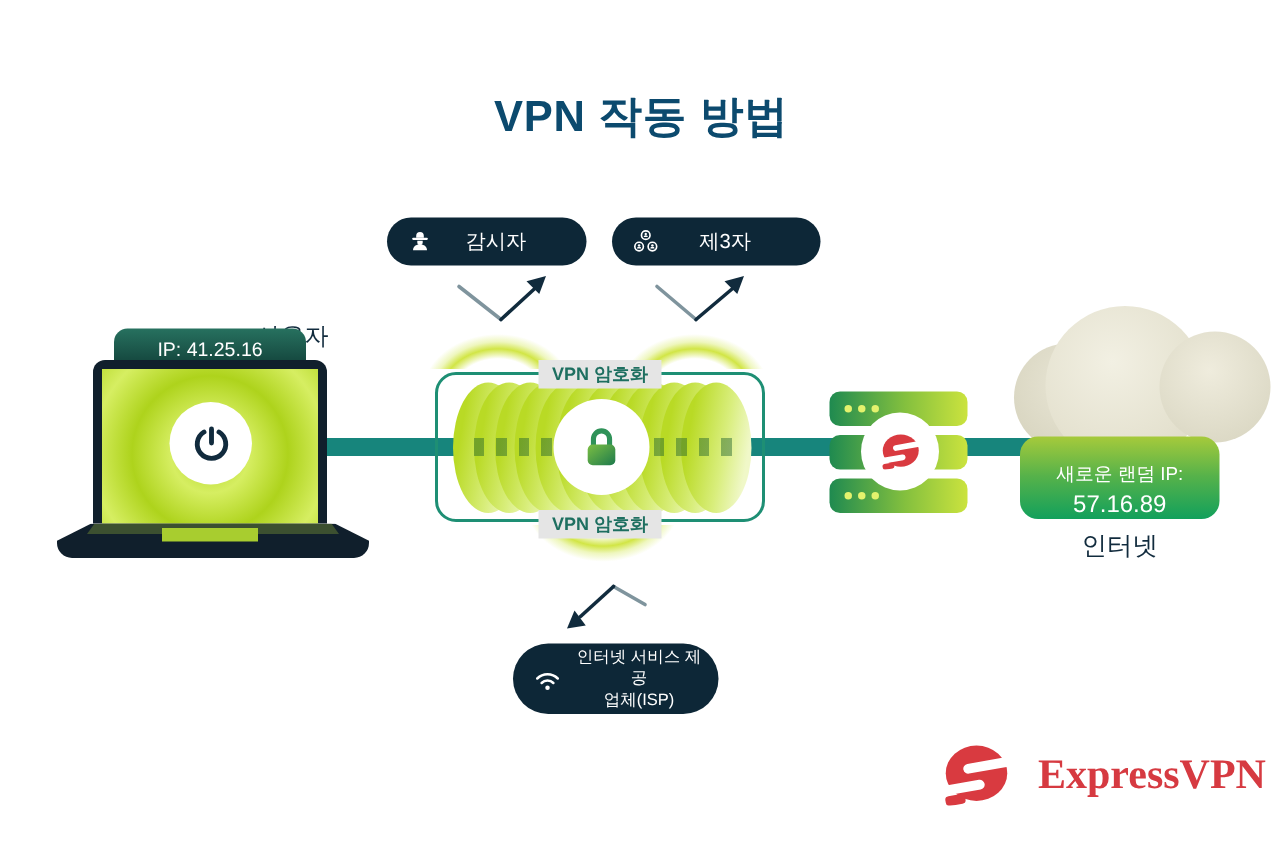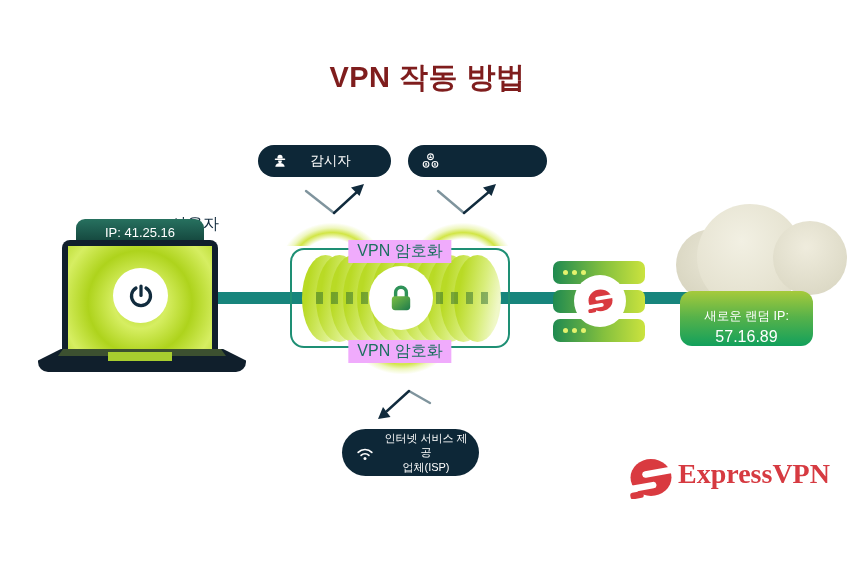--- a/index.html
+++ b/index.html
@@ -2,21 +2,21 @@
 <html><head>
 <meta charset="utf-8">
 <style>
   * { margin:0; padding:0; box-sizing:border-box; }
   html,body { background:#ffffff; }
   body { font-family:"Liberation Sans","DejaVu Sans",sans-serif; }
   .canvas { position:relative; width:855px; height:561px; background:#ffffff; overflow:hidden; }
 
   
   .title { position:absolute; left:0; right:0; top:58px; text-align:center;
-           font-size:29px; font-weight:600; color:#7f1d1d; letter-spacing:.5px; }
+           font-size:29px; font-weight:600; color:#0c4a6e; letter-spacing:.5px; }
 
   
   .pill { position:absolute; height:32px; background:#0d2737; border-radius:16px;
           display:flex; align-items:center; color:#fff; font-size:13.5px; }
   .pill .ic { position:absolute; left:13px; display:flex; }
   .pill .lbl { flex:1; text-align:center; padding-left:12px; }
   .pill-watcher { left:258px; top:145px; width:133px; }
   .pill-third  { left:408px; top:145px; width:139px; }
 
   
@@ -37,22 +37,22 @@
              rgba(255,255,255,0) 50%, rgba(207,228,60,.95) 64%,
              rgba(218,236,110,.45) 74%, rgba(255,255,255,0) 85%); }
 
   
   .net-line { position:absolute; left:217px; top:292px; width:480px; height:12px;
               background:#17857c; z-index:1; }
 
   
   .tunnel-box { position:absolute; left:290px; top:248px; width:220px; height:100px;
                 border:2px solid #1e8f74; border-radius:14px; z-index:2; }
-  .t-label { position:absolute; background:#f0abfc; color:#1e6f60; font-size:16px;
-             padding:1px 9px; z-index:3; white-space:nowrap; }
+  .t-label { position:absolute; background:#e5e5e5; color:#1e6f60; font-size:12px;
+             padding:1px 9px; z-index:3; white-space:nowrap;font-weight:bold; }
   .t-label.top { left:400px; top:240px; transform:translateX(-50%); }
   .t-label.bottom { left:400px; top:340px; transform:translateX(-50%); }
   .coil { position:absolute; left:302px; top:255px; width:198px; height:87px; z-index:2; }
   .coil i { position:absolute; top:0; width:47px; height:87px; border-radius:50%;
             background:linear-gradient(100deg,#b9da25 18%,#d9ee7d 58%,#f0f8c8 85%); }
   .coil-dash { position:absolute; left:308px; top:292px; width:186px; height:12px; z-index:2;
             background:repeating-linear-gradient(90deg, rgba(27,94,44,0) 0 8px, rgba(27,94,44,.45) 8px 15px); }
   .lock-circle { position:absolute; left:369px; top:266px; width:64px; height:64px;
                  border-radius:50%; background:#fff; z-index:3;
                  display:flex; align-items:center; justify-content:center; }
@@ -107,21 +107,21 @@
   .cloud-label { position:absolute; left:680px; top:352px; width:133px; text-align:center;
               font-size:17px; color:#112b3d; }
 
   
   .isp-pill { position:absolute; left:342px; top:429px; width:137px; height:47px;
               border-radius:24px; background:#0d2737; color:#fff; z-index:2;
               display:flex; align-items:center; padding-left:13px; gap:8px; }
   .isp-text { flex:1; text-align:center; font-size:11px; line-height:1.3; padding-right:10px; }
 
   
-  .brand { position:absolute; left:628px; top:458px; display:flex; gap:4px; }
+  .brand { position:absolute; left:628px; top:496px; display:flex; align-items:center; gap:18px; }
   .brand-name { font-family:"Liberation Serif","DejaVu Serif",serif; font-size:28px;
                 font-weight:600; color:#d63a41; }
 </style>
 </head>
 <body>
 
 <div class="canvas">
 
   <div class="title">VPN 작동 방법</div>
 
@@ -146,20 +146,21 @@
         <g fill="#fff" stroke="none">
           <circle cx="12" cy="5" r="1"></circle>
             <path d="M10.2 7.6a1.8 1.6 0 0 1 3.6 0z"></path>
           <circle cx="6.4" cy="14.6" r="1"></circle>
             <path d="M4.6 17.2a1.8 1.6 0 0 1 3.6 0z"></path>
           <circle cx="17.6" cy="14.6" r="1"></circle>
             <path d="M15.8 17.2a1.8 1.6 0 0 1 3.6 0z"></path>
         </g>
       </svg>
     </span>
+    <span class="lbl">제3자</span>
   </div>
 
   <svg class="arrow arrow1" width="70" height="38">
     <path d="M6 9 L34 31" stroke="#7f949d" stroke-width="2.4" fill="none" stroke-linecap="round"></path>
     <path d="M34 31 L58 9" stroke="#112b3d" stroke-width="2.4" fill="none" stroke-linecap="round"></path>
     <path d="M64 2 L51 5.5 L59.5 14 Z" fill="#112b3d"></path>
   </svg>
   <svg class="arrow arrow2" width="70" height="38">
     <path d="M6 11 L32 33" stroke="#7f949d" stroke-width="2.4" fill="none" stroke-linecap="round"></path>
     <path d="M32 33 L58 11" stroke="#112b3d" stroke-width="2.4" fill="none" stroke-linecap="round"></path>
@@ -247,20 +248,21 @@
     </svg>
   </div>
 
   <div class="cloud-c cloud-c1"></div>
   <div class="cloud-c cloud-c2"></div>
   <div class="cloud-c cloud-c3"></div>
   <div class="cloud-box">
     <div class="cap">새로운 랜덤 IP:</div>
     <div class="val">57.16.89</div>
   </div>
+  <div class="cloud-label">인터넷</div>
 
   <svg class="arrow arrow-down" width="62" height="38">
     <path d="M58 17 L37 5" stroke="#7f949d" stroke-width="2.4" fill="none" stroke-linecap="round"></path>
     <path d="M37 5 L15 25" stroke="#112b3d" stroke-width="2.4" fill="none" stroke-linecap="round"></path>
     <path d="M6 33 L18.5 31 L11 21 Z" fill="#112b3d"></path>
   </svg>
   <div class="isp-pill">
     <span style="display:flex;">
       <svg width="20" height="20" viewBox="0 0 24 24" fill="none" stroke="#fff" stroke-width="2" stroke-linecap="round">
         <path d="M3.8 11.2a11.6 11.6 0 0 1 16.4 0"></path>

